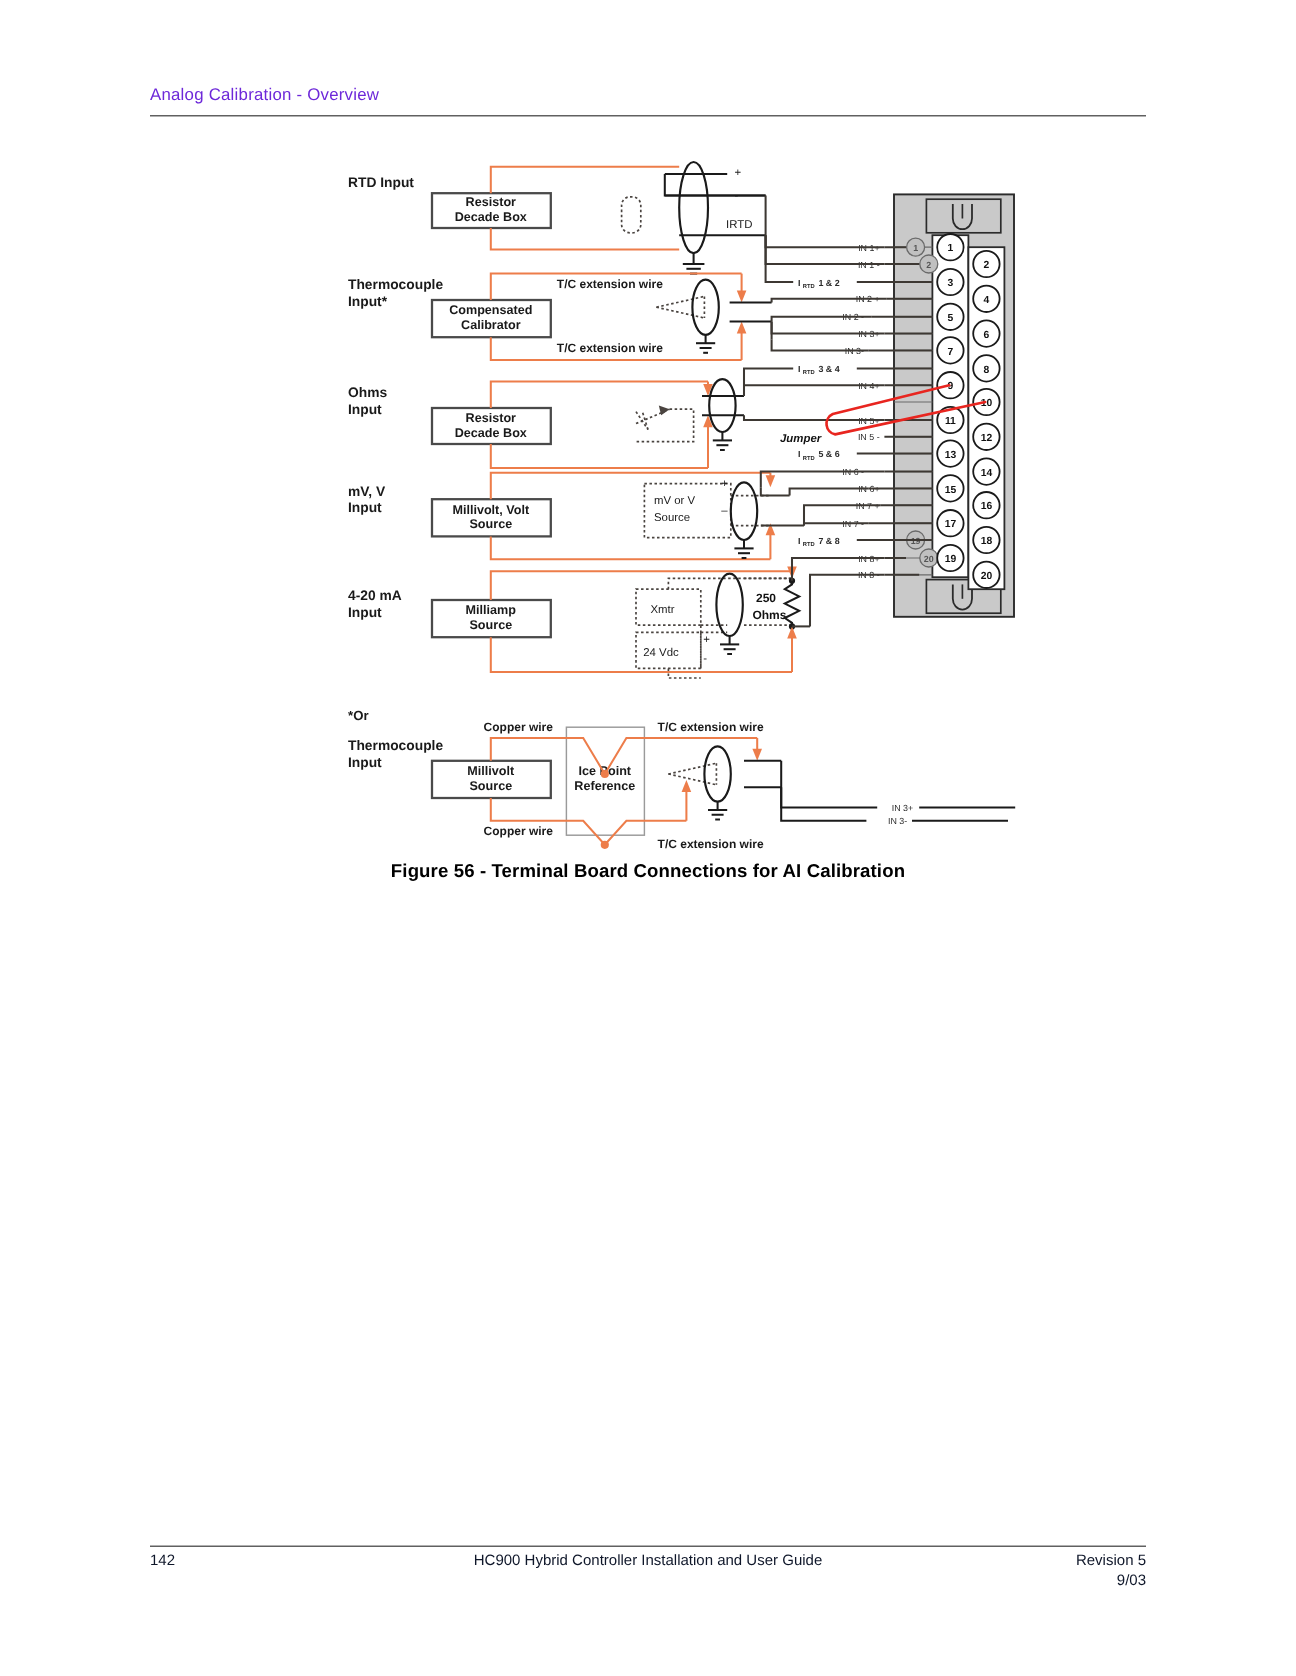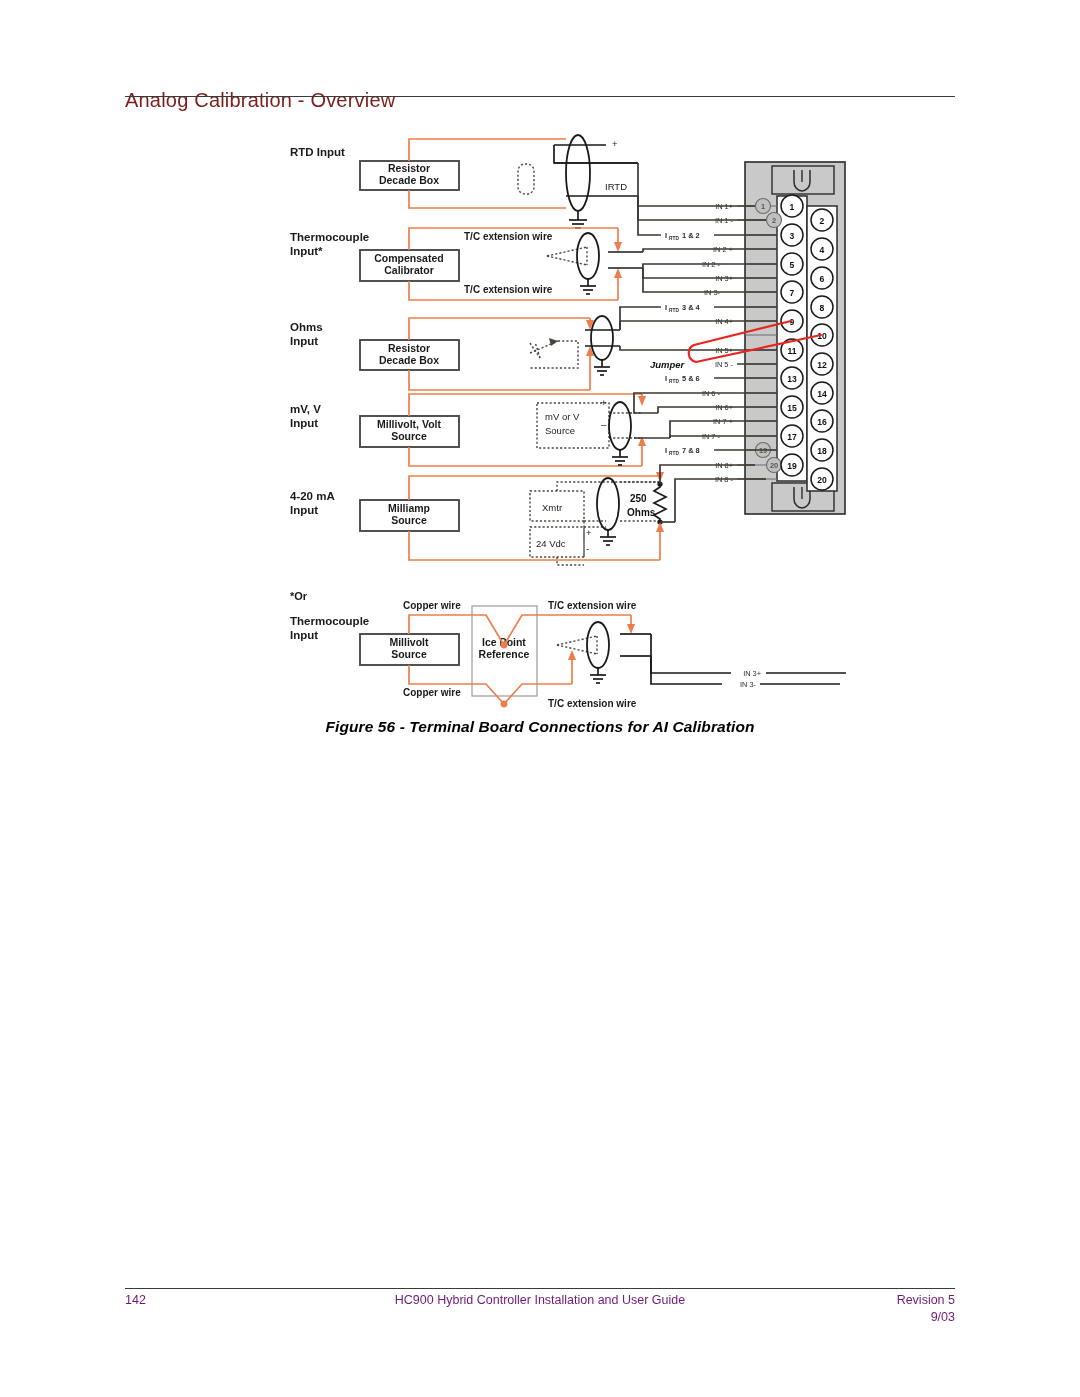--- a/index.html
+++ b/index.html
@@ -6,37 +6,37 @@
   body{
     width:1080px;height:1397px;position:relative;
     font-family:"Liberation Sans", sans-serif;
     color:#1a1a1a;
     -webkit-font-smoothing:antialiased;
   }
   .page{position:absolute;inset:0;}
 
   
   .hdr{position:absolute;left:125px;top:70px;width:830px;}
-  .hdr-title{font-size:20px;color:#7f1d1d;letter-spacing:.2px;margin-top:19px;}
+  .hdr-title{font-size:14px;color:#6d28d9;letter-spacing:.2px;}
   .hdr-rule{position:absolute;left:125px;top:96px;width:830px;height:1px;background:#3a3a3a;}
 
   
   .ftr-rule{position:absolute;left:125px;top:1288px;width:830px;height:1px;background:#3a3a3a;}
-  .ftr{position:absolute;left:125px;top:1293px;width:830px;font-size:12.5px;color:#701a75;}
+  .ftr{position:absolute;left:125px;top:1293px;width:830px;font-size:12.5px;color:#0f172a;}
   .ftr-row{position:relative;height:17px;}
   .ftr-page{position:absolute;left:0;top:0;}
   .ftr-mid{position:absolute;left:0;right:0;top:0;text-align:center;}
   .ftr-rev{position:absolute;right:0;top:0;text-align:center;}
   .ftr-date{position:absolute;right:0;top:17px;}
 
   
   .figure{position:absolute;left:290px;top:128px;width:580px;height:595px;}
   .figure svg{display:block;}
   .caption{position:absolute;left:125px;top:718px;width:830px;text-align:center;
-           font-size:15.5px;font-weight:bold;color:#000;letter-spacing:.1px;font-style:italic;}
+           font-size:15.5px;font-weight:bold;color:#000;letter-spacing:.1px;}
 
   
   text{font-family:"Liberation Sans", sans-serif;fill:#1a1a1a;}
   .t-sec{font-size:11.5px;font-weight:bold;}
   .t-box{font-size:10.5px;font-weight:bold;}
   .t-wire{font-size:10px;font-weight:bold;}
   .t-term{font-size:7.4px;font-weight:normal;fill:#2a2a2a;}
   .t-irtd{font-size:7.4px;font-weight:bold;fill:#2a2a2a;}
   .t-sub{font-size:4.8px;font-weight:bold;fill:#2a2a2a;}
   .t-num{font-size:8.6px;font-weight:bold;fill:#111;}

